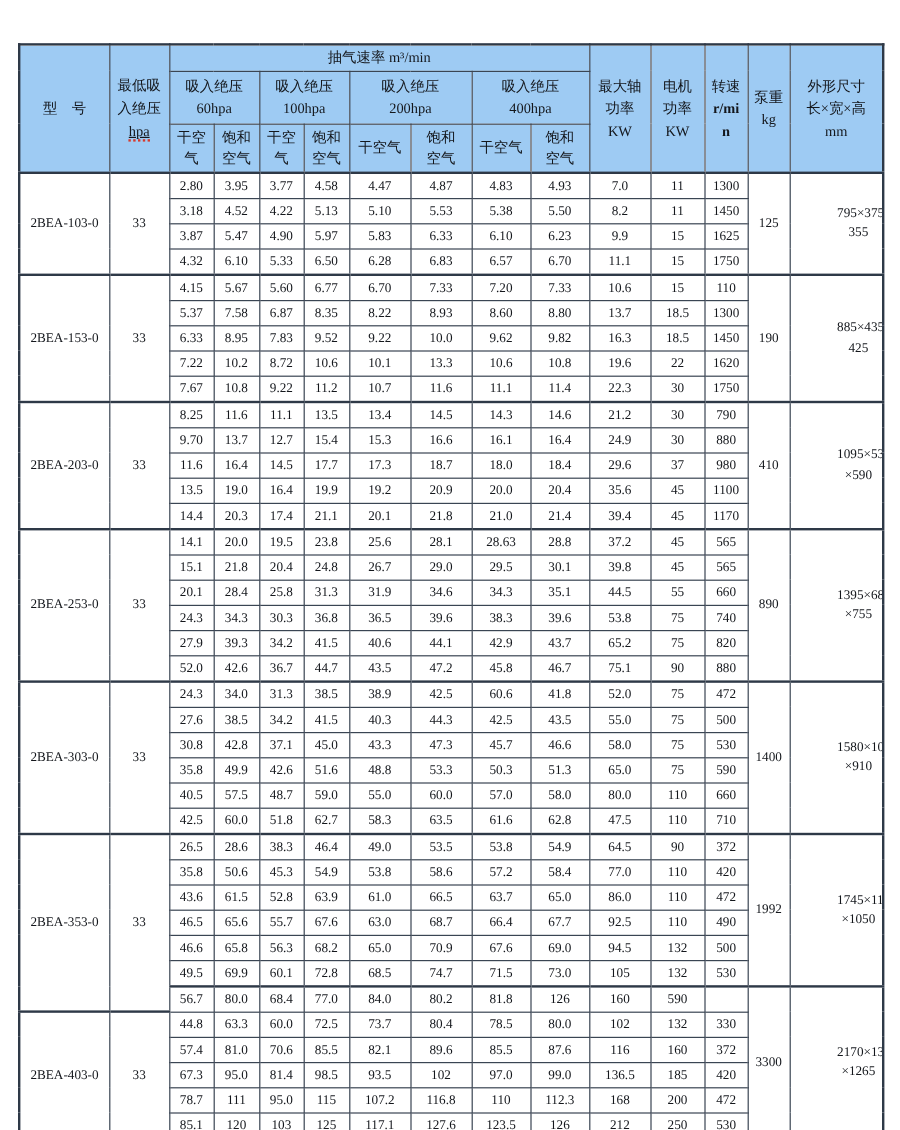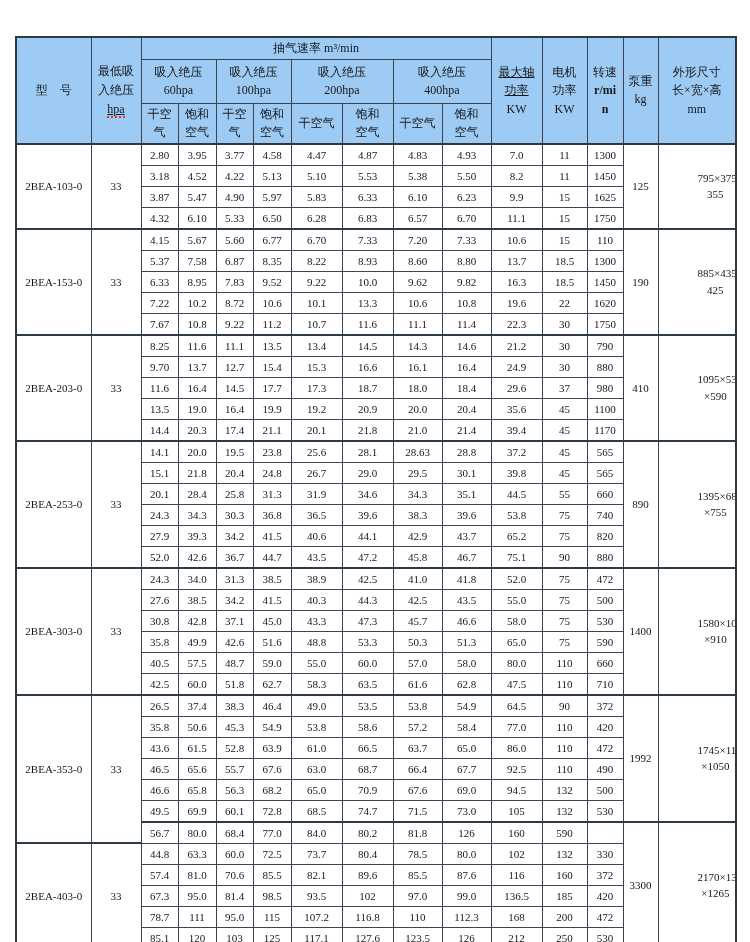--- a/index.html
+++ b/index.html
@@ -35,21 +35,21 @@
   tr.h3 { height: 40px; }
   tbody td {
     font-size: 11px;
     height: 20px;
     line-height: 1.1;
   }
   td.dims { white-space: pre-line; line-height: 1.5; padding-left: 39px; }
   .thick { border-top: 2px solid #2e3947; }
   .blk { display: block; }
   
-  .w38 { display: inline-block; max-width: 38px; text-decoration: underline; }
+  .w38 { display: inline-block; max-width: 38px; }
   .w26 { display: inline-block; max-width: 26px; }
   .w25 { display: inline-block; max-width: 25px; }
   .wunit { display: inline-block; max-width: 22px; word-break: break-all; font-weight: bold; }
   .spell {
     display: inline-block;
     text-decoration: underline;
     border-bottom: 2px dotted #d63a2e;
     line-height: 1.15;
     padding-bottom: 0px;
     font-family: Liberation Serif, serif;
@@ -420,21 +420,21 @@
       </tr>
       <tr>
         <td rowspan="6" class="thick">2BEA-303-0</td>
         <td rowspan="6" class="thick">33</td>
         <td class="thick">24.3</td>
         <td class="thick">34.0</td>
         <td class="thick">31.3</td>
         <td class="thick">38.5</td>
         <td class="thick">38.9</td>
         <td class="thick">42.5</td>
-        <td class="thick">41.0</td>
+        <td class="thick">60.6</td>
         <td class="thick">41.8</td>
         <td class="thick">52.0</td>
         <td class="thick">75</td>
         <td class="thick">472</td>
         <td rowspan="6" class="thick">1400</td>
         <td rowspan="6" class="thick dims">1580×1010
 ×910</td>
       </tr>
       <tr>
         <td>27.6</td>
@@ -498,21 +498,21 @@
         <td>61.6</td>
         <td>62.8</td>
         <td>47.5</td>
         <td>110</td>
         <td>710</td>
       </tr>
       <tr>
         <td rowspan="7" class="thick">2BEA-353-0</td>
         <td rowspan="7" class="thick">33</td>
         <td class="thick">26.5</td>
-        <td class="thick">37.4</td>
+        <td class="thick">28.6</td>
         <td class="thick">38.3</td>
         <td class="thick">46.4</td>
         <td class="thick">49.0</td>
         <td class="thick">53.5</td>
         <td class="thick">53.8</td>
         <td class="thick">54.9</td>
         <td class="thick">64.5</td>
         <td class="thick">90</td>
         <td class="thick">372</td>
         <td rowspan="6" class="thick">1992</td>

